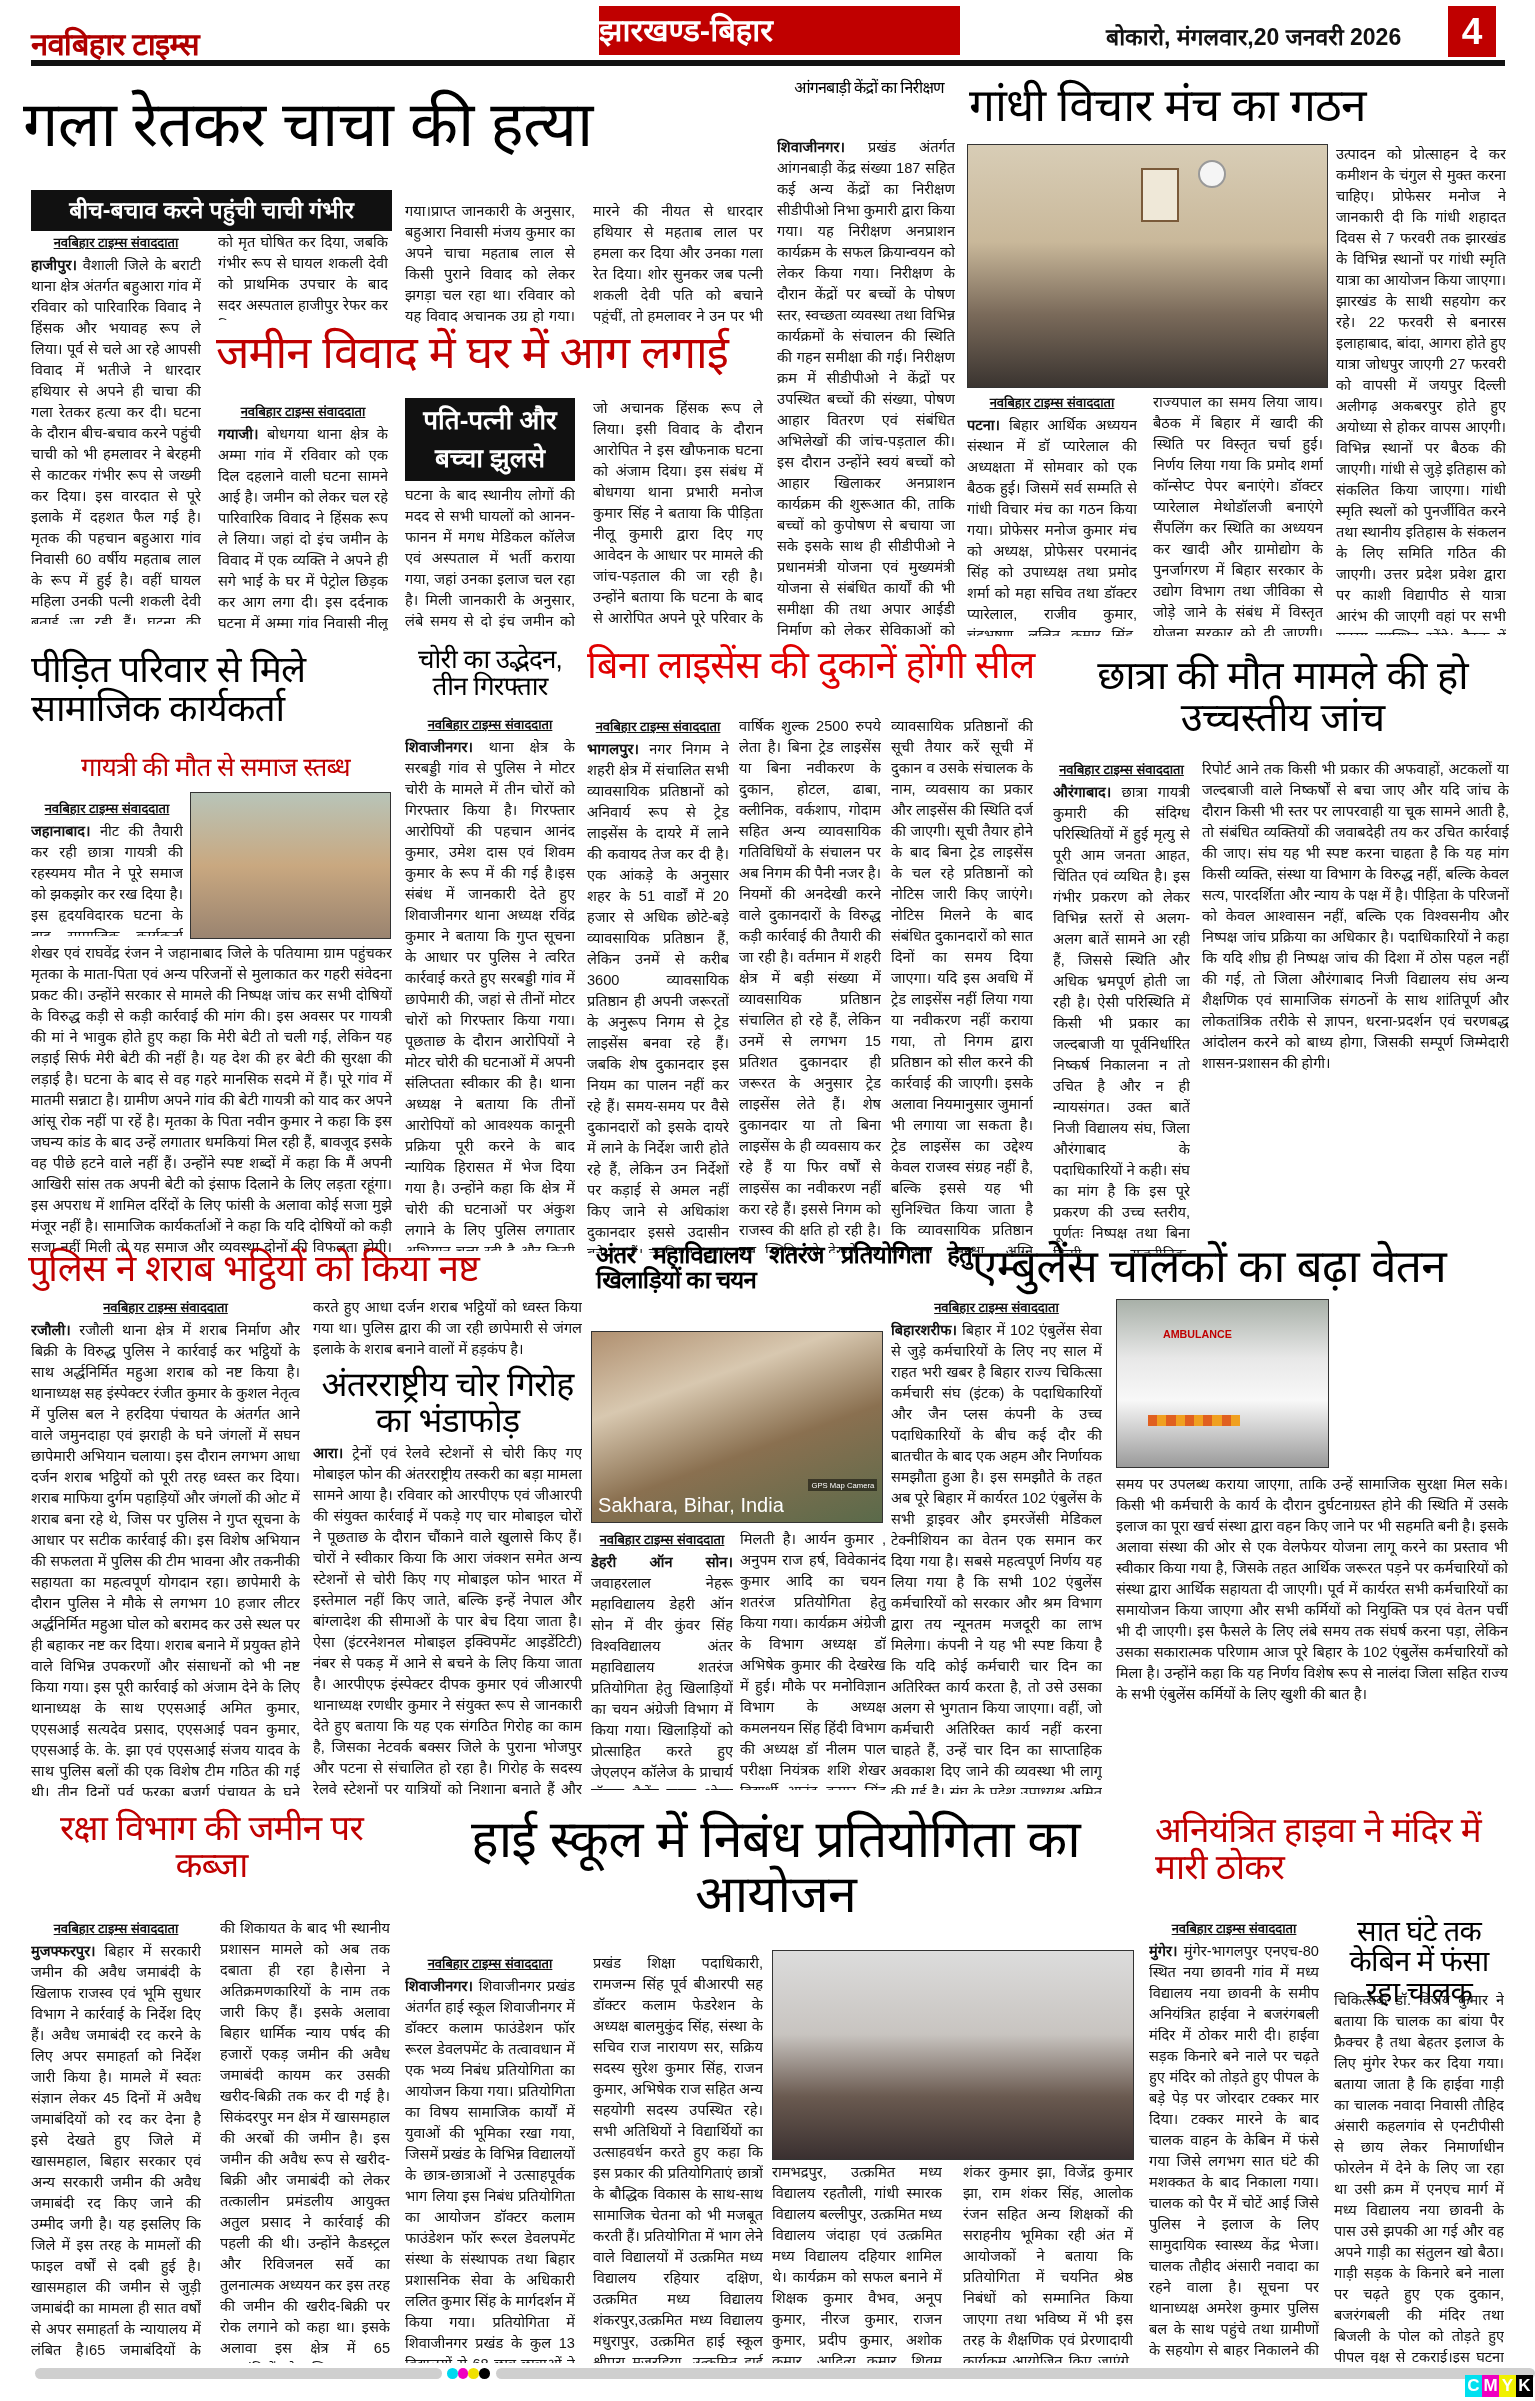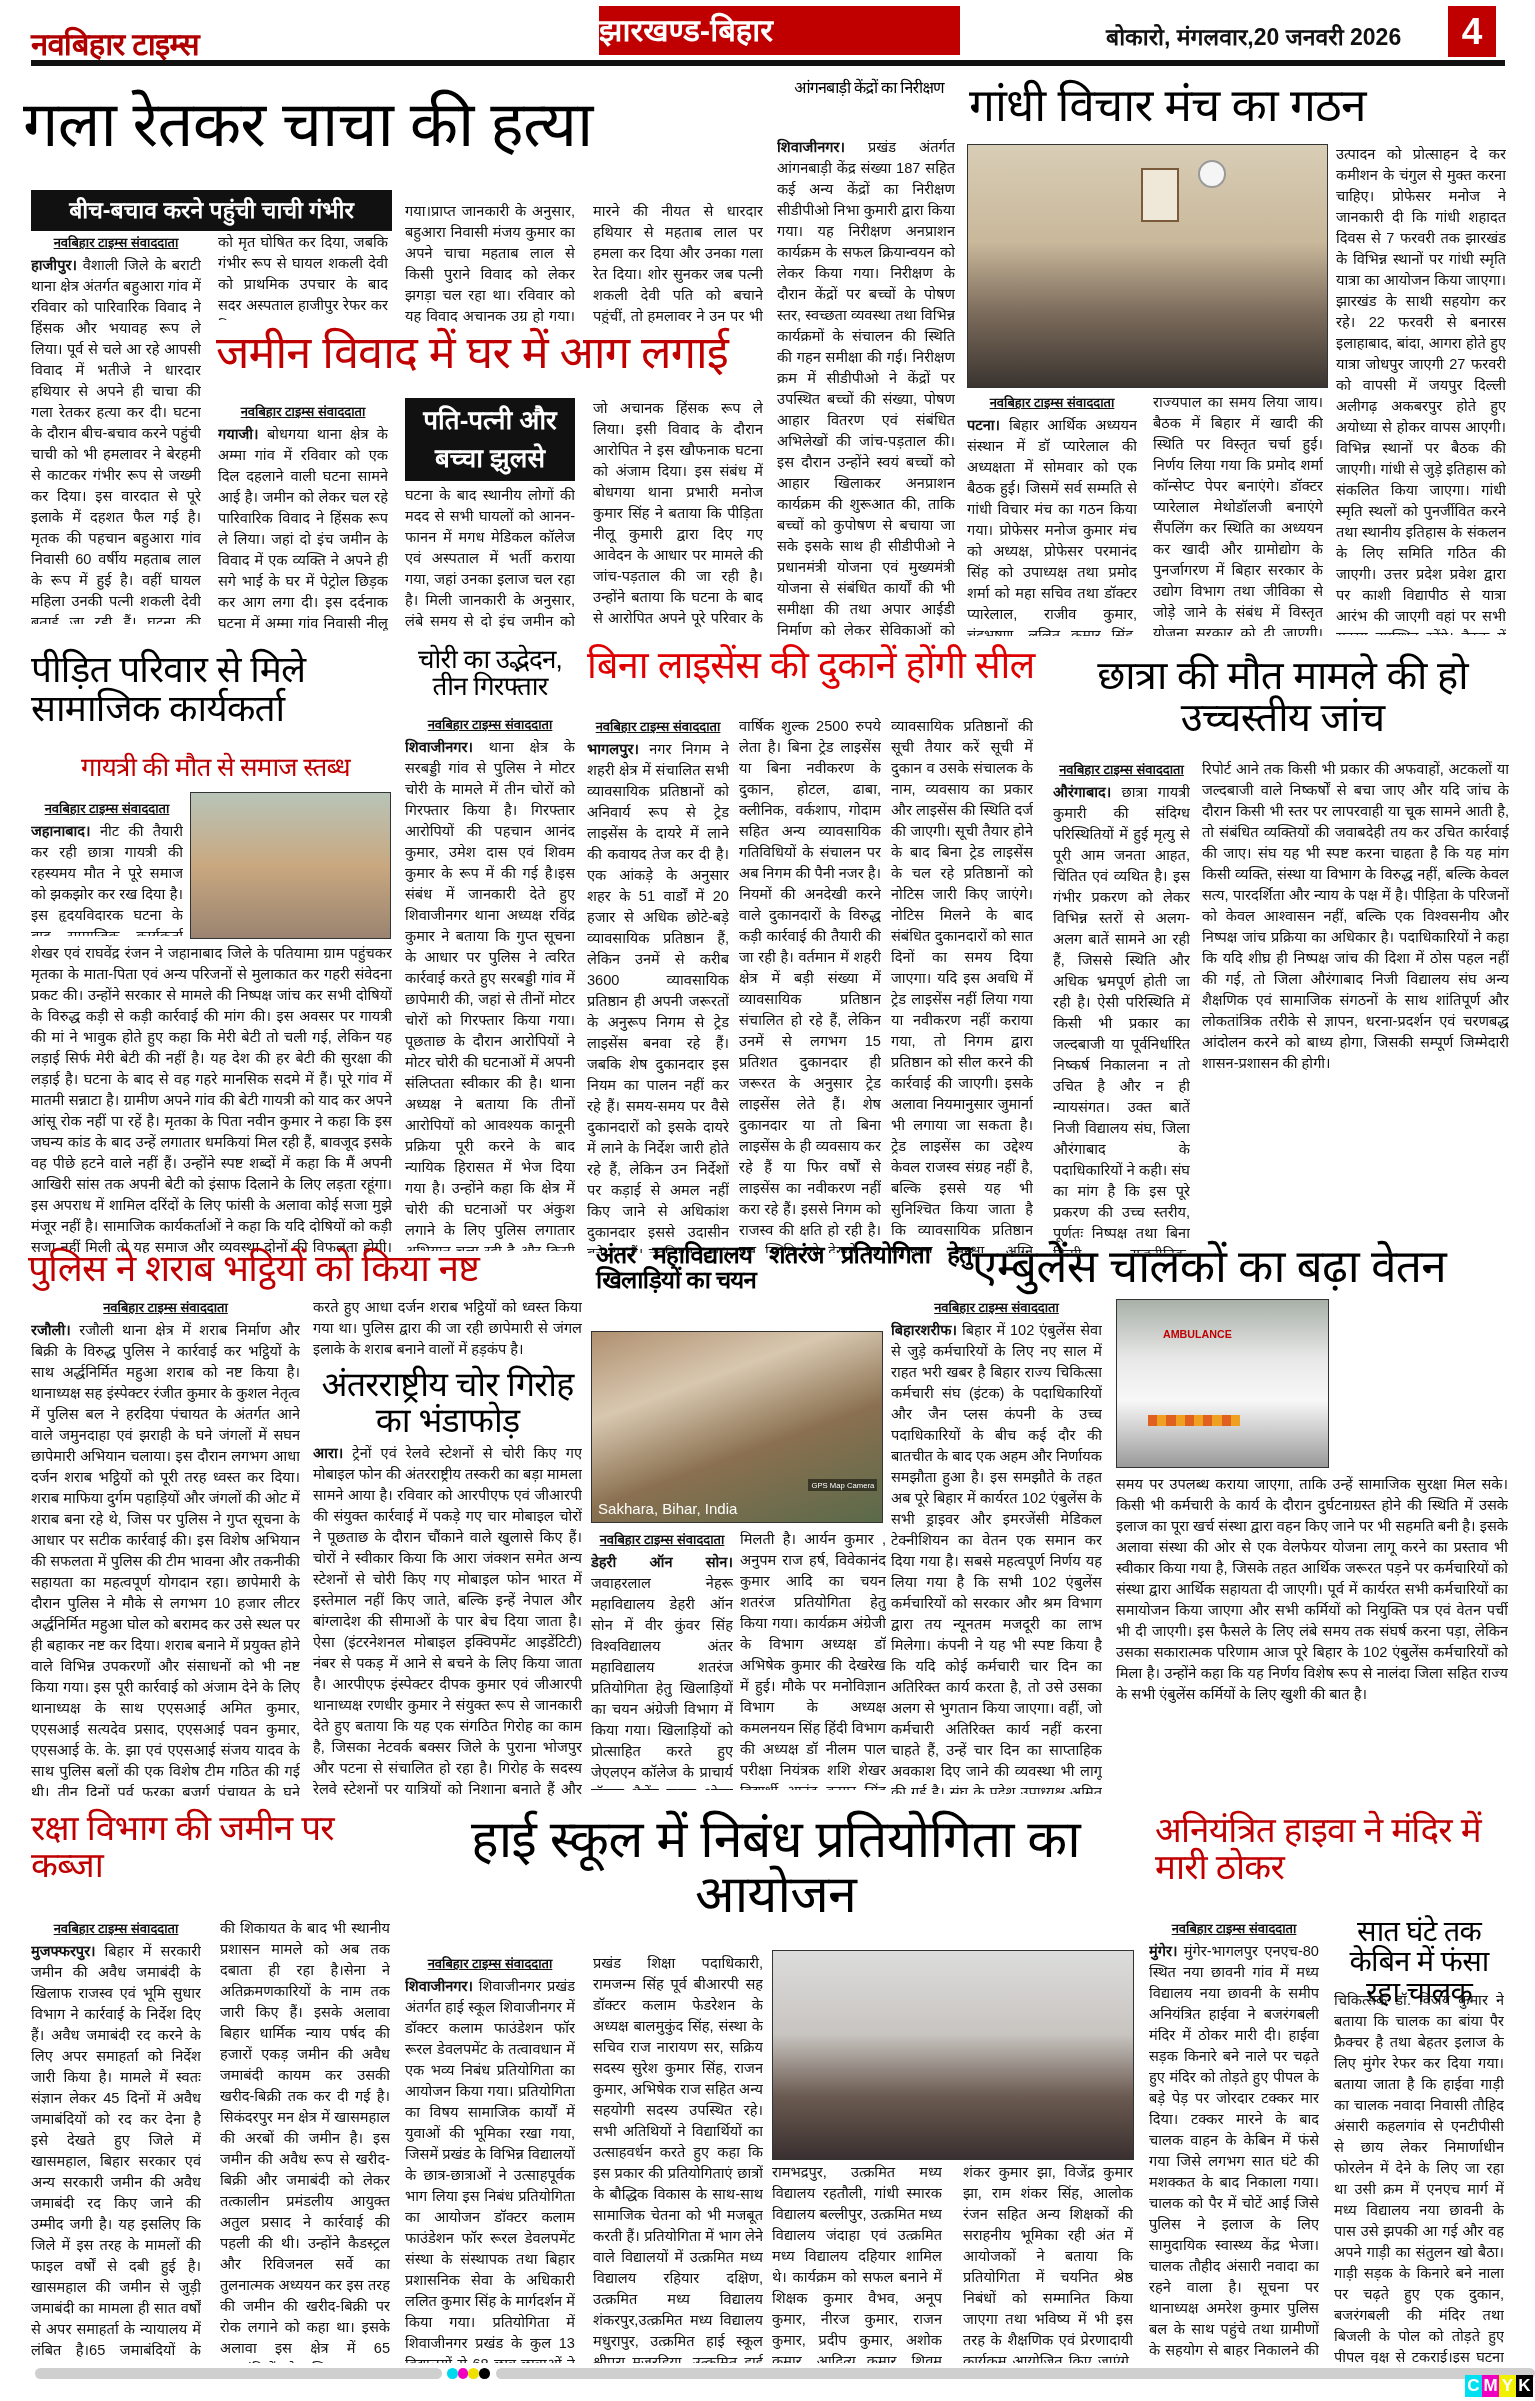--- a/index.html
+++ b/index.html
@@ -75,35 +75,35 @@
 
 <div class="abs hl red" style="left:28px;top:1250px;width:560px;font-size:37px">पुलिस ने शराब भट्ठियों को किया नष्ट</div>
 <div class="abs col" style="left:31px;top:1297px;width:269px;height:499px"><span class="byline">नवबिहार टाइम्स संवाददाता</span><span class="place">रजौली।</span> <span>रजौली थाना क्षेत्र में शराब निर्माण और बिक्री के विरुद्ध पुलिस ने कार्रवाई कर भट्ठियों के साथ अर्द्धनिर्मित महुआ शराब को नष्ट किया है। थानाध्यक्ष सह इंस्पेक्टर रंजीत कुमार के कुशल नेतृत्व में पुलिस बल ने हरदिया पंचायत के अंतर्गत आने वाले जमुनदाहा एवं झराही के घने जंगलों में सघन छापेमारी अभियान चलाया। इस दौरान लगभग आधा दर्जन शराब भट्ठियों को पूरी तरह ध्वस्त कर दिया। शराब माफिया दुर्गम पहाड़ियों और जंगलों की ओट में शराब बना रहे थे, जिस पर पुलिस ने गुप्त सूचना के आधार पर सटीक कार्रवाई की। इस विशेष अभियान की सफलता में पुलिस की टीम भावना और तकनीकी सहायता का महत्वपूर्ण योगदान रहा। छापेमारी के दौरान पुलिस ने मौके से लगभग 10 हजार लीटर अर्द्धनिर्मित महुआ घोल को बरामद कर उसे स्थल पर ही बहाकर नष्ट कर दिया। शराब बनाने में प्रयुक्त होने वाले विभिन्न उपकरणों और संसाधनों को भी नष्ट किया गया। इस पूरी कार्रवाई को अंजाम देने के लिए थानाध्यक्ष के साथ एएसआई अमित कुमार, एएसआई सत्यदेव प्रसाद, एएसआई पवन कुमार, एएसआई के. के. झा एवं एएसआई संजय यादव के साथ पुलिस बलों की एक विशेष टीम गठित की गई थी। तीन दिनों पूर्व फरका बुजुर्ग पंचायत के घने जंगली क्षेत्र में कार्रवाई करते हुए 15 हजार लीटर शराब को नष्ट</span></div>
 <div class="abs col" style="left:313px;top:1297px;width:269px;height:64px">करते हुए आधा दर्जन शराब भट्ठियों को ध्वस्त किया गया था। पुलिस द्वारा की जा रही छापेमारी से जंगल इलाके के शराब बनाने वालों में हड़कंप है।</div>
 
 <div class="abs hl black" style="left:313px;top:1367px;width:269px;font-size:34px;text-align:center">अंतरराष्ट्रीय चोर गिरोह का भंडाफोड़</div>
 <div class="abs col" style="left:313px;top:1443px;width:269px;height:353px"><span class="place">आरा।</span> <span>ट्रेनों एवं रेलवे स्टेशनों से चोरी किए गए मोबाइल फोन की अंतरराष्ट्रीय तस्करी का बड़ा मामला सामने आया है। रविवार को आरपीएफ एवं जीआरपी की संयुक्त कार्रवाई में पकड़े गए चार मोबाइल चोरों ने पूछताछ के दौरान चौंकाने वाले खुलासे किए हैं। चोरों ने स्वीकार किया कि आरा जंक्शन समेत अन्य स्टेशनों से चोरी किए गए मोबाइल फोन भारत में इस्तेमाल नहीं किए जाते, बल्कि इन्हें नेपाल और बांग्लादेश की सीमाओं के पार बेच दिया जाता है। ऐसा (इंटरनेशनल मोबाइल इक्विपमेंट आइडेंटिटी) नंबर से पकड़ में आने से बचने के लिए किया जाता है। आरपीएफ इंस्पेक्टर दीपक कुमार एवं जीआरपी थानाध्यक्ष रणधीर कुमार ने संयुक्त रूप से जानकारी देते हुए बताया कि यह एक संगठित गिरोह का काम है, जिसका नेटवर्क बक्सर जिले के पुराना भोजपुर और पटना से संचालित हो रहा है। गिरोह के सदस्य रेलवे स्टेशनों पर यात्रियों को निशाना बनाते हैं और भीड़भाड़ का फायदा उठाकर मोबाइल चोरी कर लेते हैं। इसके बाद इन मोबाइल फोन को सीमावर्ती इलाकों के माध्यम से नेपाल और बांग्लादेश भेज दिया जाता है।</span></div>
 
 <div class="abs hl black" style="left:596px;top:1242px;width:376px;font-size:24px;font-weight:bold;text-align:justify">अंतर महाविद्यालय शतरंज प्रतियोगिता हेतु खिलाड़ियों का चयन</div>
 <div class="abs photo" style="left:591px;top:1331px;width:292px;height:192px;background:linear-gradient(160deg,#b09070 0%,#d8c8b0 30%,#8a7050 60%,#5a6a4a 100%)">
-  <div style="position:absolute;left:6.1px;bottom:4.6px;color:#fff;font-size:15px">Sakhara, Bihar, India</div>
+  <div style="position:absolute;left:6.1px;bottom:4.6px;color:#fff;font-size:20px">Sakhara, Bihar, India</div>
   <div style="position:absolute;right:4.6px;bottom:31px;color:#fff;font-size:7.7px;background:rgba(0,0,0,.5);padding:1.5px 3.1px">GPS Map Camera</div>
 </div>
 <div class="abs col" style="left:591px;top:1529px;width:142px;height:261px"><span class="byline">नवबिहार टाइम्स संवाददाता</span><span class="place">डेहरी ऑन सोन।</span> <span>जवाहरलाल नेहरू महाविद्यालय डेहरी ऑन सोन में वीर कुंवर सिंह विश्वविद्यालय अंतर महाविद्यालय शतरंज प्रतियोगिता हेतु खिलाड़ियों का चयन अंग्रेजी विभाग में किया गया। खिलाड़ियों को प्रोत्साहित करते हुए जेएलएन कॉलेज के प्राचार्य डॉक्टर शैलेंद्र कुमार ओझा ने कहा कि अनुशासन और टीम भावना के साथ खेलने से सफलता अवश्य मिलेगी साथ ही साथ उन्होंने कहा कि पढ़ाई हो या खेल योजना वह रणनीति बनाकर करने से कामयाबी अवश्य</span></div>
 <div class="abs col" style="left:740px;top:1529px;width:146px;height:261px">मिलती है। आर्यन कुमार , अनुपम राज हर्ष, विवेकानंद कुमार आदि का चयन शतरंज प्रतियोगिता हेतु किया गया। कार्यक्रम अंग्रेजी के विभाग अध्यक्ष डॉ अभिषेक कुमार की देखरेख में हुई। मौके पर मनोविज्ञान विभाग के अध्यक्ष कमलनयन सिंह हिंदी विभाग की अध्यक्ष डॉ नीलम पाल परीक्षा नियंत्रक शशि शेखर विद्यार्थी आनंद कुमार सिंह इफ्तिखार अहमद मधु कुमारी राधा रमन सिंह उर्फ मुन्ना सिंह ने खिलाड़ियों को प्रोत्साहित करते हुए जीत की अग्रिम बधाई दी। उक्त जानकारी खेल प्रभारी कन्हैया सिंह ने दिया।</div>
 
 <div class="abs hl black" style="left:972px;top:1242px;width:537px;font-size:46px">एम्बुलेंस चालकों का बढ़ा वेतन</div>
 <div class="abs col" style="left:891px;top:1297px;width:211px;height:497px"><span class="byline">नवबिहार टाइम्स संवाददाता</span><span class="place">बिहारशरीफ।</span> <span>बिहार में 102 एंबुलेंस सेवा से जुड़े कर्मचारियों के लिए नए साल में राहत भरी खबर है बिहार राज्य चिकित्सा कर्मचारी संघ (इंटक) के पदाधिकारियों और जैन प्लस कंपनी के उच्च पदाधिकारियों के बीच कई दौर की बातचीत के बाद एक अहम और निर्णायक समझौता हुआ है। इस समझौते के तहत अब पूरे बिहार में कार्यरत 102 एंबुलेंस के सभी ड्राइवर और इमरजेंसी मेडिकल टेक्नीशियन का वेतन एक समान कर दिया गया है। सबसे महत्वपूर्ण निर्णय यह लिया गया है कि सभी 102 एंबुलेंस कर्मचारियों को सरकार और श्रम विभाग द्वारा तय न्यूनतम मजदूरी का लाभ मिलेगा। कंपनी ने यह भी स्पष्ट किया है कि यदि कोई कर्मचारी चार दिन का अतिरिक्त कार्य करता है, तो उसे उसका अलग से भुगतान किया जाएगा। वहीं, जो कर्मचारी अतिरिक्त कार्य नहीं करना चाहते हैं, उन्हें चार दिन का साप्ताहिक अवकाश दिए जाने की व्यवस्था भी लागू की गई है। संघ के प्रदेश उपाध्यक्ष अमित कुमार पांडे ने बताया कि ड्राइवर को पहले 10 हजार मासिक वेतन मिलता था। अब दोनों का 14 हजार 200 के लगभग हो गया है। भविष्य में जब-जब सरकार या श्रम विभाग की ओर से न्यूनतम मजदूरी में बढ़ोतरी की जाएगी, उसका सीधा लाभ 102 एंबुलेंस कर्मियों को दिया जाएगा। इसके साथ ही सभी कर्मचारियों को भविष्य निधि (पीएफ) और कर्मचारी राज्य बीमा योजना (ईएसआईसी) का लाभ</span></div>
 <div class="abs photo" style="left:1116px;top:1299px;width:213px;height:169px;background:linear-gradient(180deg,#a8b0a8 0%,#e8e8e8 35%,#f8f8f8 60%,#9a9a9a 100%)">
   <div style="position:absolute;left:46px;top:28px;font-size:10.7px;font-weight:bold;color:#c00000">AMBULANCE</div>
   <div style="position:absolute;left:31px;top:115px;width:92px;height:10.7px;background:repeating-linear-gradient(90deg,#e06020 0 9.2px,#f0a020 9.2px 18.4px)"></div>
 </div>
 <div class="abs col" style="left:1116px;top:1474px;width:213px;height:322px;width:392px">समय पर उपलब्ध कराया जाएगा, ताकि उन्हें सामाजिक सुरक्षा मिल सके। किसी भी कर्मचारी के कार्य के दौरान दुर्घटनाग्रस्त होने की स्थिति में उसके इलाज का पूरा खर्च संस्था द्वारा वहन किए जाने पर भी सहमति बनी है। इसके अलावा संस्था की ओर से एक वेलफेयर योजना लागू करने का प्रस्ताव भी स्वीकार किया गया है, जिसके तहत आर्थिक जरूरत पड़ने पर कर्मचारियों को संस्था द्वारा आर्थिक सहायता दी जाएगी। पूर्व में कार्यरत सभी कर्मचारियों का समायोजन किया जाएगा और सभी कर्मियों को नियुक्ति पत्र एवं वेतन पर्ची भी दी जाएगी। इस फैसले के लिए लंबे समय तक संघर्ष करना पड़ा, लेकिन उसका सकारात्मक परिणाम आज पूरे बिहार के 102 एंबुलेंस कर्मचारियों को मिला है। उन्होंने कहा कि यह निर्णय विशेष रूप से नालंदा जिला सहित राज्य के सभी एंबुलेंस कर्मियों के लिए खुशी की बात है।</div>
 
-<div class="abs hl red" style="left:31px;top:1810px;width:361px;font-size:35px;text-align:left">रक्षा विभाग की जमीन पर कब्जा</div>
+<div class="abs hl red" style="left:31px;top:1810px;width:361px;font-size:35px;text-align:center">रक्षा विभाग की जमीन पर कब्जा</div>
 <div class="abs col" style="left:31px;top:1918px;width:170px;height:445px"><span class="byline">नवबिहार टाइम्स संवाददाता</span><span class="place">मुजफ्फरपुर।</span> <span>बिहार में सरकारी जमीन की अवैध जमाबंदी के खिलाफ राजस्व एवं भूमि सुधार विभाग ने कार्रवाई के निर्देश दिए हैं। अवैध जमाबंदी रद करने के लिए अपर समाहर्ता को निर्देश जारी किया है। मामले में स्वतः संज्ञान लेकर 45 दिनों में अवैध जमाबंदियों को रद कर देना है इसे देखते हुए जिले में खासमहाल, बिहार सरकार एवं अन्य सरकारी जमीन की अवैध जमाबंदी रद किए जाने की उम्मीद जगी है। यह इसलिए कि जिले में इस तरह के मामलों की फाइल वर्षों से दबी हुई है। खासमहाल की जमीन से जुड़ी जमाबंदी का मामला ही सात वर्षों से अपर समाहर्ता के न्यायालय में लंबित है।65 जमाबंदियों के मामले की सुनवाई एक साथ चल रही है। जमाबंदी रद होना तो दूर अवैध रूप से जमीन की खरीद-बिक्री और दाखिल-खारिज जारी रही। रक्षा मंत्रालय की जमीन की जमाबंदी की सेना की ओर से बार-बार अतिक्रमण</span></div>
 <div class="abs col" style="left:220px;top:1918px;width:170px;height:445px">की शिकायत के बाद भी स्थानीय प्रशासन मामले को अब तक दबाता ही रहा है।सेना ने अतिक्रमणकारियों के नाम तक जारी किए हैं। इसके अलावा बिहार धार्मिक न्याय पर्षद की हजारों एकड़ जमीन की अवैध जमाबंदी कायम कर उसकी खरीद-बिक्री तक कर दी गई है।सिकंदरपुर मन क्षेत्र में खासमहाल की अरबों की जमीन है। इस जमीन की अवैध रूप से खरीद-बिक्री और जमाबंदी को लेकर तत्कालीन प्रमंडलीय आयुक्त अतुल प्रसाद ने कार्रवाई की पहली की थी। उन्होंने कैडस्ट्रल और रिविजनल सर्वे का तुलनात्मक अध्ययन कर इस तरह की जमीन की खरीद-बिक्री पर रोक लगाने को कहा था। इसके अलावा इस क्षेत्र में 65 जमाबंदियों के खिलाफ अपर समाहर्ता के न्यायालय में मामला भेजा गया। तत्कालीन डीसीएलआर पूर्वी एवं खासमहाल पदाधिकारी ने सभी व्यक्तियों को नोटिस जारी कर कई के दाखिल-खारिज को रद भी किया, मगर इसके बाद कार्रवाई थम गई।</div>
 
 <div class="abs hl black" style="left:407px;top:1812px;width:737px;font-size:52px;text-align:center;font-weight:normal">हाई स्कूल में निबंध प्रतियोगिता का आयोजन</div>
 <div class="abs col" style="left:405px;top:1953px;width:170px;height:410px"><span class="byline">नवबिहार टाइम्स संवाददाता</span><span class="place">शिवाजीनगर।</span> <span>शिवाजीनगर प्रखंड अंतर्गत हाई स्कूल शिवाजीनगर में डॉक्टर कलाम फाउंडेशन फॉर रूरल डेवलपमेंट के तत्वावधान में एक भव्य निबंध प्रतियोगिता का आयोजन किया गया। प्रतियोगिता का विषय सामाजिक कार्यों में युवाओं की भूमिका रखा गया, जिसमें प्रखंड के विभिन्न विद्यालयों के छात्र-छात्राओं ने उत्साहपूर्वक भाग लिया इस निबंध प्रतियोगिता का आयोजन डॉक्टर कलाम फाउंडेशन फॉर रूरल डेवलपमेंट संस्था के संस्थापक तथा बिहार प्रशासनिक सेवा के अधिकारी ललित कुमार सिंह के मार्गदर्शन में किया गया। प्रतियोगिता में शिवाजीनगर प्रखंड के कुल 13 विद्यालयों से 68 छात्र-छात्राओं ने अपनी लेखनी के माध्यम से समाज में युवाओं की भूमिका, जिम्मेदारी और योगदान पर अपने विचार प्रस्तुत किए कार्यक्रम के दौरान</span></div>
 <div class="abs col" style="left:593px;top:1953px;width:170px;height:410px">प्रखंड शिक्षा पदाधिकारी, रामजन्म सिंह पूर्व बीआरपी सह डॉक्टर कलाम फेडरेशन के अध्यक्ष बालमुकुंद सिंह, संस्था के सचिव राज नारायण सर, सक्रिय सदस्य सुरेश कुमार सिंह, राजन कुमार, अभिषेक राज सहित अन्य सहयोगी सदस्य उपस्थित रहे। सभी अतिथियों ने विद्यार्थियों का उत्साहवर्धन करते हुए कहा कि इस प्रकार की प्रतियोगिताएं छात्रों के बौद्धिक विकास के साथ-साथ सामाजिक चेतना को भी मजबूत करती हैं। प्रतियोगिता में भाग लेने वाले विद्यालयों में उत्क्रमित मध्य विद्यालय रहियार दक्षिण, उत्क्रमित मध्य विद्यालय शंकरपुर,उत्क्रमित मध्य विद्यालय मधुरापुर, उत्क्रमित हाई स्कूल श्रीपुरा मजरहिया, उत्क्रमित हाई स्कूल परसा, उत्क्रमित हाई स्कूल करियर, उत्क्रमित मध्य विद्यालय भटौरा, उत्क्रमित मध्य विद्यालय दसोत, उत्क्रमित मध्य विद्यालय</div>
 <div class="abs photo" style="left:772px;top:1950px;width:362px;height:210px;background:linear-gradient(180deg,#dcdcdc 0%,#c8c4c0 40%,#6a5a50 70%,#3a3030 100%)"></div>
 <div class="abs col" style="left:772px;top:2162px;width:170px;height:201px">रामभद्रपुर, उत्क्रमित मध्य विद्यालय रहतौली, गांधी स्मारक विद्यालय बल्लीपुर, उत्क्रमित मध्य विद्यालय जंदाहा एवं उत्क्रमित मध्य विद्यालय दहियार शामिल थे। कार्यक्रम को सफल बनाने में शिक्षक कुमार वैभव, अनूप कुमार, नीरज कुमार, राजन कुमार, प्रदीप कुमार, अशोक कुमार, आदित्य कुमार, शिवम कुमार, शशि यादव, उत्कर्ष आनंद, अमरेश कुमार, रविंद्र कुमार,</div>
 <div class="abs col" style="left:963px;top:2162px;width:170px;height:201px">शंकर कुमार झा, विजेंद्र कुमार झा, राम शंकर सिंह, आलोक रंजन सहित अन्य शिक्षकों की सराहनीय भूमिका रही अंत में आयोजकों ने बताया कि प्रतियोगिता में चयनित श्रेष्ठ निबंधों को सम्मानित किया जाएगा तथा भविष्य में भी इस तरह के शैक्षणिक एवं प्रेरणादायी कार्यक्रम आयोजित किए जाएंगे, ताकि ग्रामीण क्षेत्र के विद्यार्थियों को आगे बढ़ने का अवसर मिल सके।</div>
 

